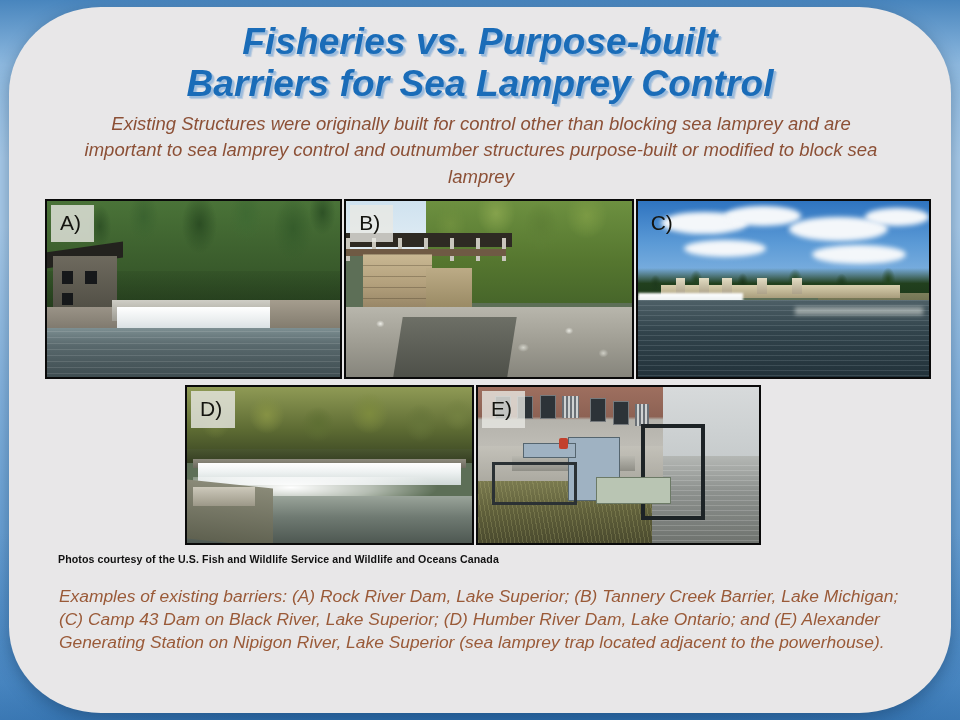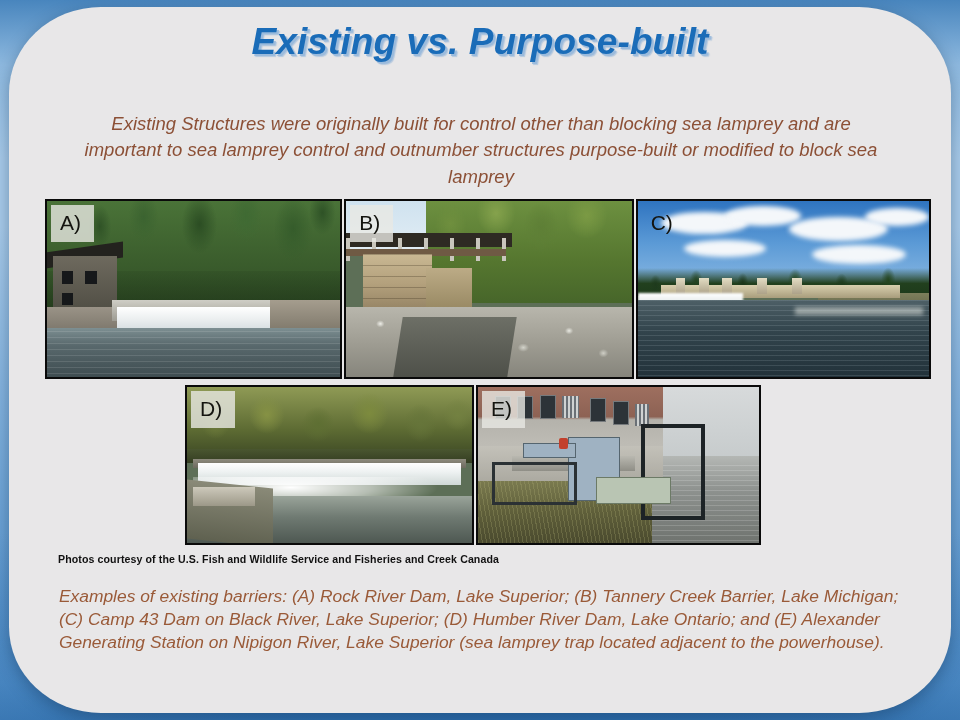--- a/index.html
+++ b/index.html
@@ -201,21 +201,22 @@
     font-size:17.4px;line-height:1.33;font-style:italic;color:#9a5a38;
   }
 </style>
 </head>
 <body>
 
 <div class="slide">
   <div class="panel">
 
     <div class="title">
-      <span>Existing vs. Purpose-built</span>
+      <span>Fisheries vs. Purpose-built</span>
+      <span class="l2">Barriers for Sea Lamprey Control</span>
     </div>
 
     <div class="subtitle">Existing Structures were originally built for control other than blocking sea lamprey and are important to sea lamprey control and outnumber structures purpose-built or modified to block sea lamprey</div>
 
     <div class="photo-row row1">
 
       <div class="photo r1a">
         <div class="scene">
           <div class="lyr a-sky"></div>
           <div class="lyr a-trees"></div>
@@ -317,17 +318,17 @@
           <div class="lyr e-steel" style="left:16%;top:36%;width:18%;height:8%;"></div>
           <div class="lyr e-steel2" style="left:42%;top:58%;width:26%;height:16%;"></div>
           <div class="lyr e-rail" style="left:5%;top:48%;width:28%;height:24%;"></div>
           <div class="lyr e-red" style="left:29%;top:33%;width:3%;height:7%;"></div>
         </div>
         <div class="plabel">E)</div>
       </div>
 
     </div>
 
-    <div class="credit">Photos courtesy of the U.S. Fish and Wildlife Service and Fisheries and Creek Canada</div>
+    <div class="credit">Photos courtesy of the U.S. Fish and Wildlife Service and Wildlife and Oceans Canada</div>
     <div class="caption">Examples of existing barriers: (A) Rock River Dam, Lake Superior; (B) Tannery Creek Barrier, Lake Michigan; (C) Camp 43 Dam on Black River, Lake Superior; (D) Humber River Dam, Lake Ontario; and (E) Alexander Generating Station on Nipigon River, Lake Superior (sea lamprey trap located adjacent to the powerhouse).</div>
 
   </div>
 </div>
 
 </body></html>

